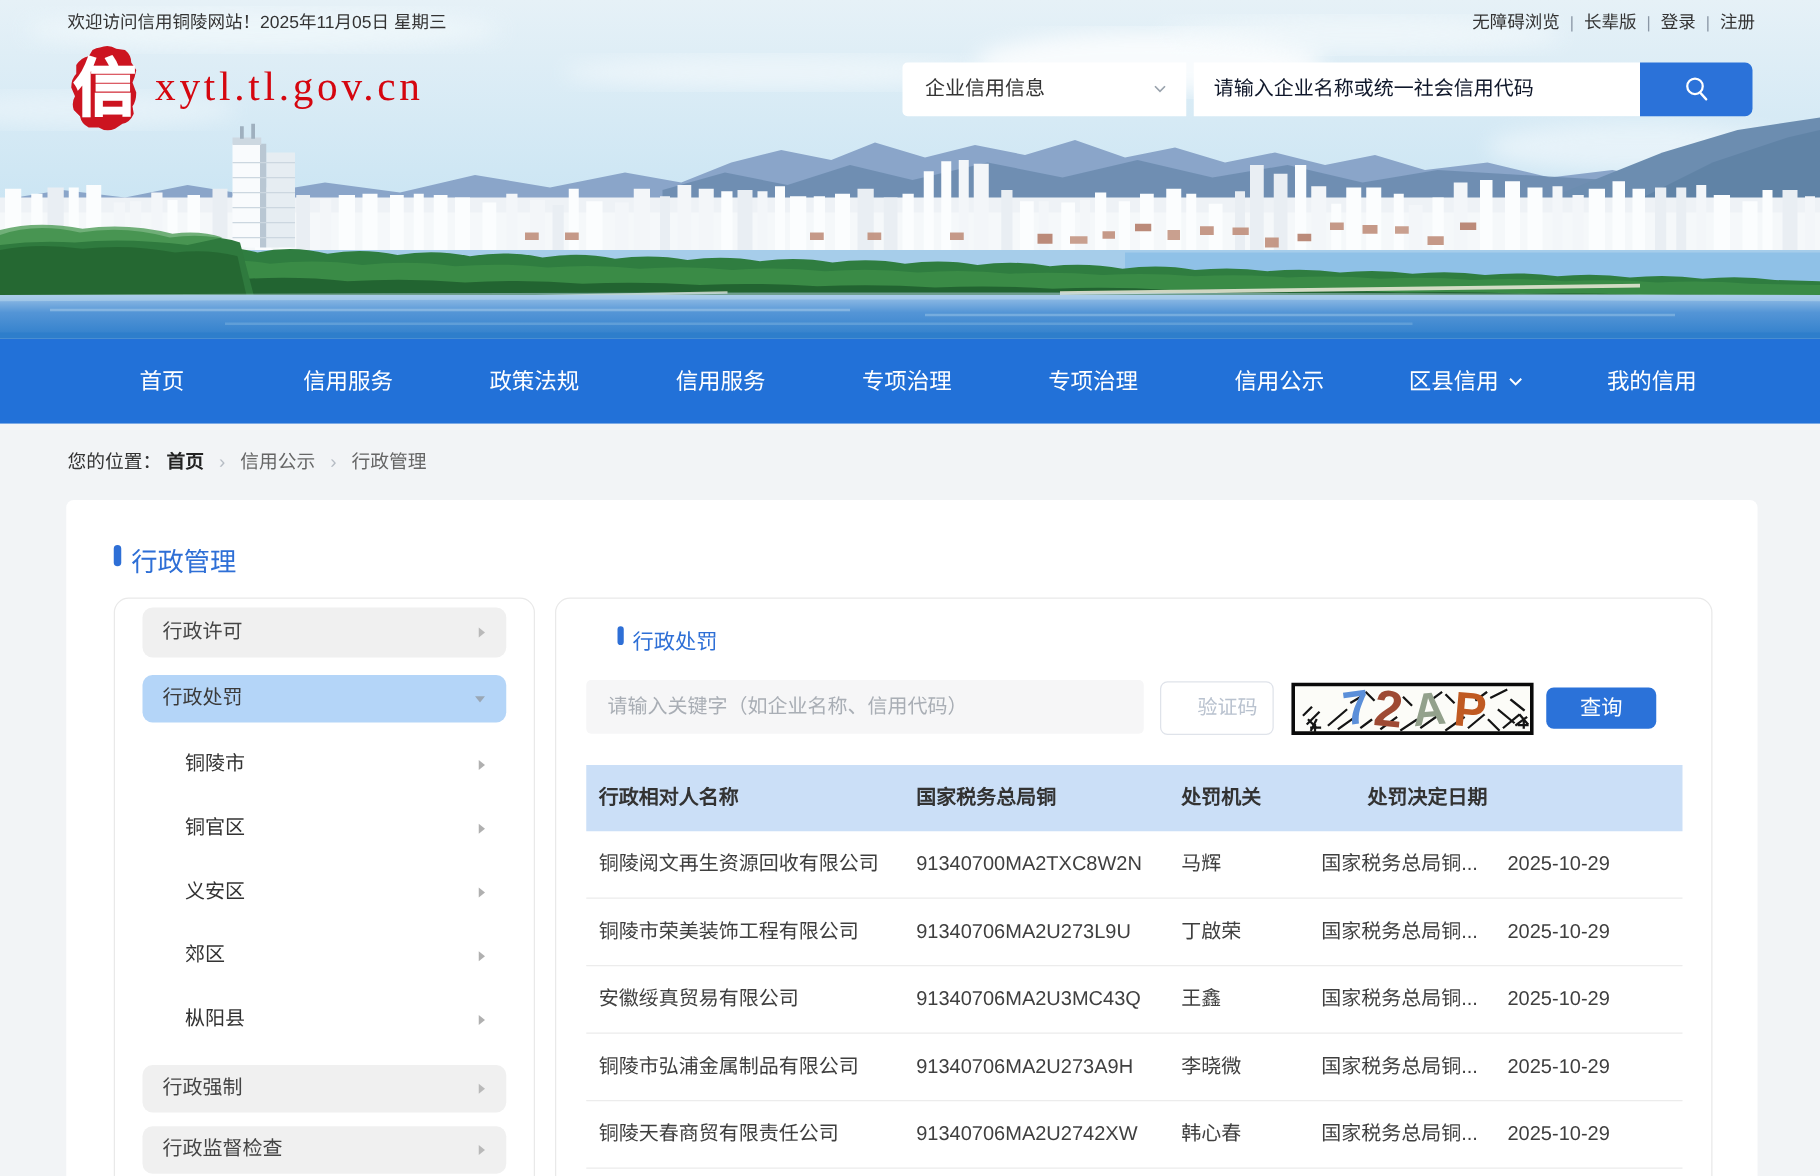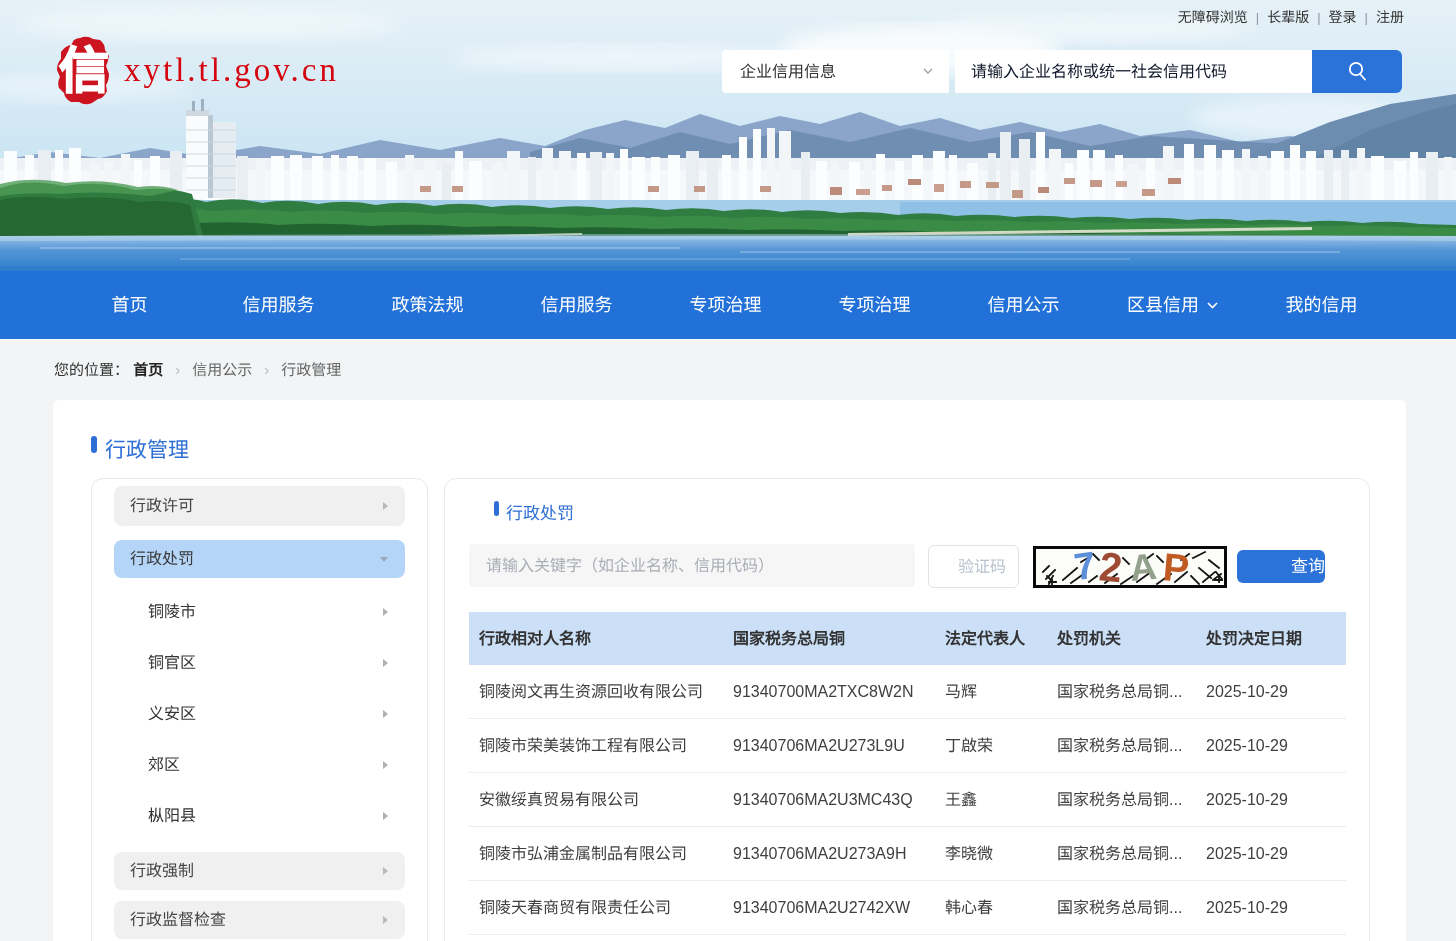--- a/index.html
+++ b/index.html
@@ -42,21 +42,21 @@
 .mbtn.act{background:#b4d5f8;color:#3a3a3a;margin-bottom:8px;height:38px;line-height:38px;}
 .sub{position:relative;height:51px;line-height:51px;font-size:16px;color:#333;padding-left:34px;}
 .mb2{margin-top:11px;margin-bottom:9px;height:38px;line-height:38px;}
 
 .panel{position:absolute;left:391px;top:78px;width:926px;height:478px;background:#fff;border:1px solid #e9e9e9;border-radius:12px;}
 .ptit2{position:absolute;left:61px;top:20px;font-size:17px;color:#2e6fd6;}
 .pmark2{position:absolute;left:-12px;top:2px;width:5px;height:15px;border-radius:2.5px;background:#2e6fd6;}
 .kw{position:absolute;left:24px;top:65px;width:446px;height:43px;background:#f6f6f7;border-radius:4px;font-size:16px;color:#a9aeb5;line-height:43px;padding-left:17px;}
 .code{position:absolute;left:483px;top:66px;width:91px;height:43px;background:#fff;border:1px solid #dfe3ea;border-radius:6px;font-size:16px;color:#b9c2cf;line-height:41px;text-align:center;padding-left:17px;}
 .captcha{position:absolute;left:588px;top:67px;width:194px;height:42px;}
-.qbtn{position:absolute;left:792px;top:71px;width:88px;height:33px;background:#2b72d9;border-radius:6px;color:#fff;font-size:17px;text-align:right;line-height:33px;}
+.qbtn{position:absolute;left:792px;top:71px;width:88px;height:33px;background:#2b72d9;border-radius:6px;color:#fff;font-size:17px;text-align:center;line-height:33px;}
 
 .tbl{position:absolute;left:24px;top:133px;width:877px;}
 .thead{height:53px;background:#cbdff7;display:flex;font-weight:bold;font-size:16px;color:#333;line-height:53px;}
 .trow{height:54px;display:flex;font-size:16px;color:#3f3f3f;line-height:53px;border-bottom:1px solid #ececec;}
 .c1{width:264px;padding-left:10px;}
 .c2{width:212px;}
 .c3{width:112px;}
 .c4{width:149px;}
 .c5{width:140px;}
 </style>
@@ -254,20 +254,21 @@
   <path d="M428,236 L582,233 L582,235 L428,238 Z" fill="#e2e3d5" opacity="0.8"></path>
 
   <rect x="0" y="236" width="1456" height="35" fill="url(#water)"></rect>
   <path d="M0,236 Q728,232 1456,236 L1456,241 Q728,238 0,241 Z" fill="#bcd9ee" opacity="0.5"></path>
   <rect x="40" y="247" width="640" height="2" fill="#a5cbe9" opacity="0.55"></rect>
   <rect x="740" y="251" width="600" height="2" fill="#a5cbe9" opacity="0.45"></rect>
   <rect x="180" y="258" width="950" height="2" fill="#82b5e1" opacity="0.45"></rect>
   <rect x="0" y="266" width="1456" height="5" fill="#2e7ecb"></rect>
 </svg>
 <div class="topbar">
+  <div class="l">欢迎访问信用铜陵网站！2025年11月05日 星期三</div>
   <div class="r">无障碍浏览<span class="sep">|</span>长辈版<span class="sep">|</span>登录<span class="sep">|</span>注册</div>
 </div>
 <div class="logo">
   <svg class="seal" viewBox="0 0 54 69">
     <path d="M24,2 Q31,-1 37,3 L44,4 Q49,8 49,14 L53,20 Q52,26 50,30 L53,38 Q53,45 50,49 L51,55 Q48,62 42,63 L36,67 Q29,70 23,66 L15,66 Q9,63 8,57 L3,52 Q1,46 4,41 L1,34 Q1,27 5,23 L5,16 Q9,10 15,9 L18,4 Q21,2 24,2 Z" fill="#cc1420"></path>
     <text x="28" y="52" font-size="50" font-weight="bold" fill="#ffffff" stroke="#ffffff" stroke-width="1.6" text-anchor="middle" font-family="'Liberation Sans',sans-serif">信</text>
   </svg>
   <div class="lg2">xytl.tl.gov.cn</div>
 </div>
 <div class="srch">
@@ -351,21 +352,20 @@
       <text x="42" y="33" font-size="38" font-weight="bold" fill="#5b8fd9" transform="rotate(-8 52 24)" font-family="'Liberation Sans',sans-serif">7</text>
       <text x="66" y="35" font-size="41" font-weight="bold" fill="#9e4a34" transform="rotate(6 76 24)" font-family="'Liberation Sans',sans-serif">2</text>
       <text x="97" y="34" font-size="37" font-weight="bold" fill="#93a18c" transform="rotate(-5 109 24)" font-family="'Liberation Sans',sans-serif">A</text>
       <text x="130" y="35" font-size="39" font-weight="bold" fill="#c05a22" transform="rotate(5 140 24)" font-family="'Liberation Sans',sans-serif">P</text>
     </svg>
     <div class="qbtn">查询</div>
     <div class="tbl">
       <div class="thead">
           <div class="c1">行政相对人名称</div>
           <div class="c2">国家税务总局铜</div>
-          <div class="c3">法定代表人</div>
           <div class="c4">处罚机关</div>
           <div class="c5">处罚决定日期</div>
         </div>
       <div class="trow">
           <div class="c1">铜陵阅文再生资源回收有限公司</div>
           <div class="c2">91340700MA2TXC8W2N</div>
           <div class="c3">马辉</div>
           <div class="c4">国家税务总局铜...</div>
           <div class="c5">2025-10-29</div>
         </div>

